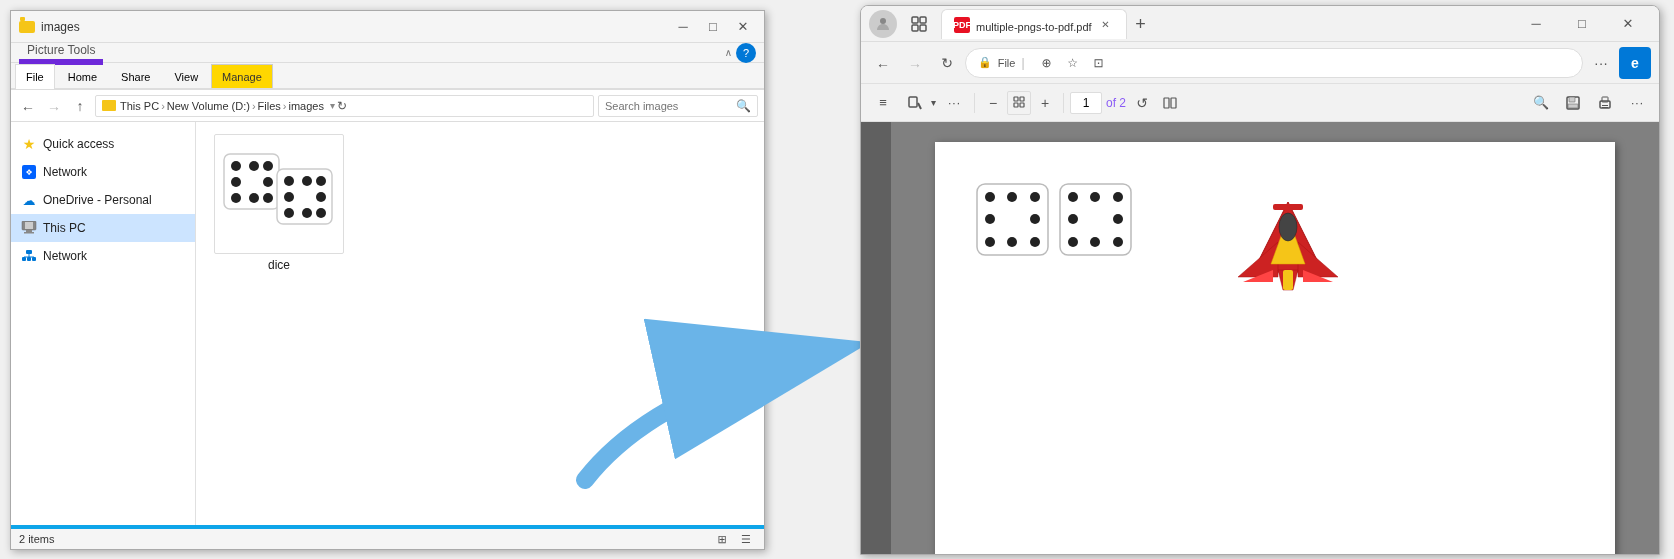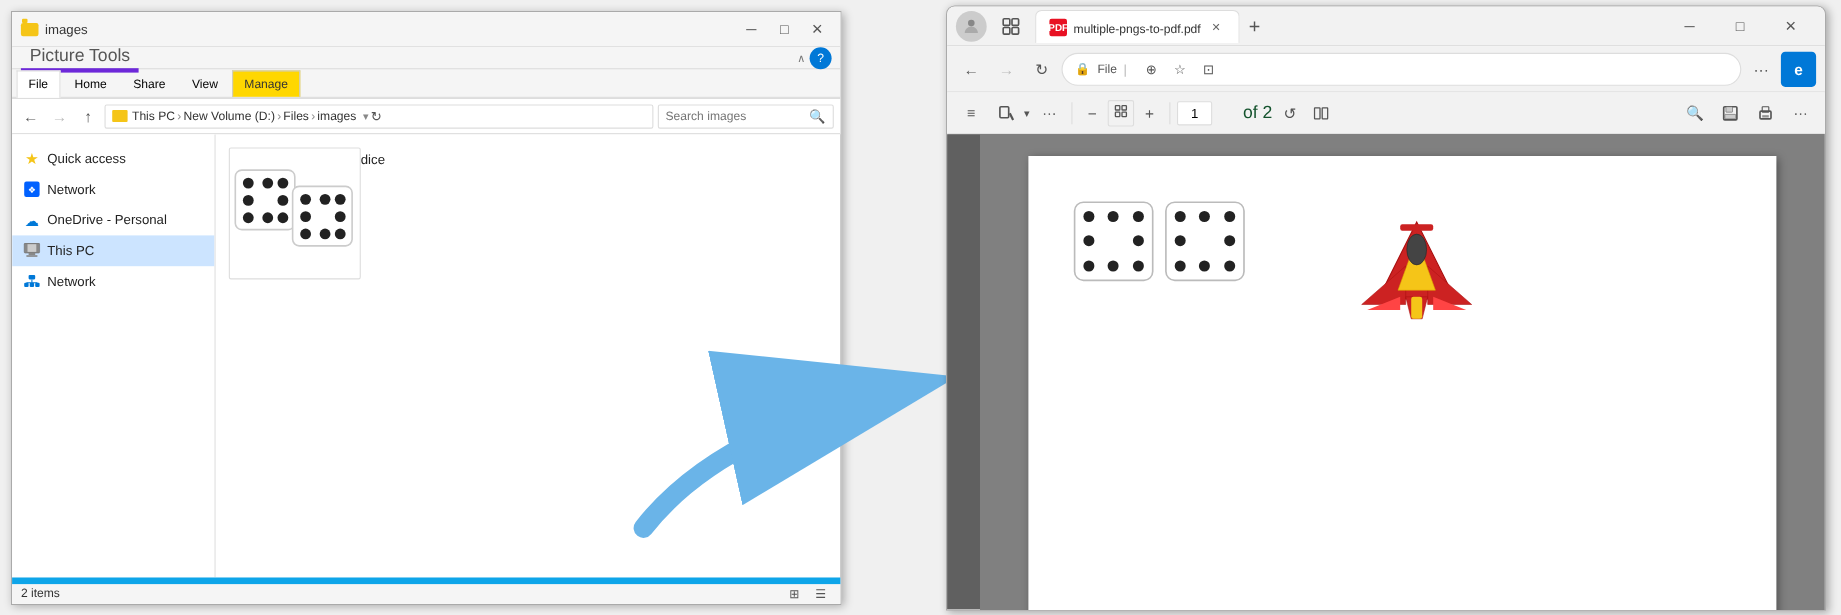--- a/index.html
+++ b/index.html
@@ -243,22 +243,22 @@
       flex: 1;
       padding: 8px;
       display: flex;
       flex-wrap: wrap;
       align-content: flex-start;
       gap: 16px;
       overflow-y: auto;
     }
     .file-item {
       display: flex;
-      flex-direction: row;
-      align-items: flex-start;
+      flex-direction: column;
+      align-items: center;
       width: 150px;
       cursor: pointer;
       padding: 4px;
     }
     .file-thumbnail {
       width: 130px;
       height: 120px;
       border: 1px solid #ddd;
       background: #fff;
       display: flex;
@@ -270,21 +270,21 @@
     .file-name {
       font-size: 12px;
       color: #222;
       margin-top: 4px;
       text-align: center;
     }
 
     
     .status-bar {
       height: 24px;
-      border-top: 6px solid #0ea5e9;
+      border-top: 4px solid #0ea5e9;
       background: #f5f5f5;
       display: flex;
       align-items: center;
       justify-content: space-between;
       padding: 0 8px;
       font-size: 11px;
       color: #333;
     }
     .status-right {
       display: flex;
@@ -566,23 +566,22 @@
     }
     .page-input {
       width: 32px;
       height: 22px;
       border: 1px solid #ddd;
       border-radius: 2px;
       text-align: center;
       font-size: 12px;
     }
     .page-of {
-      font-size: 16px;
-      color: #14532d;
-      margin-left: 24px;
+      font-size: 12px;
+      color: #8b5cf6;
     }
     .pdf-spacer { flex: 1; }
 
     
     .browser-content {
       flex: 1;
       background: #888;
       display: flex;
       overflow: hidden;
     }
@@ -625,21 +624,21 @@
     </div>
     <div class="title-controls">
       <button class="title-btn">─</button>
       <button class="title-btn">□</button>
       <button class="title-btn close">✕</button>
     </div>
   </div>
 
   <div class="ribbon">
     <div style="display:flex; align-items:center; justify-content:space-between; border-bottom:1px solid #ddd; height:20px; padding:0 8px;">
-      <span style="font-size:16px; color:#555; border-bottom:4px solid #6d28d9; padding:2px 8px;">Picture Tools</span>
+      <span style="font-size:12px; color:#555; border-bottom:6px solid #6d28d9; padding:2px 8px;">Picture Tools</span>
       <div style="display:flex; align-items:center; gap:4px;">
         <span style="font-size:10px; color:#777;">∧</span>
         <div class="ribbon-help">?</div>
       </div>
     </div>
     <div class="ribbon-tabs">
       <div class="ribbon-tab active">File</div>
       <div class="ribbon-tab">Home</div>
       <div class="ribbon-tab">Share</div>
       <div class="ribbon-tab">View</div>

